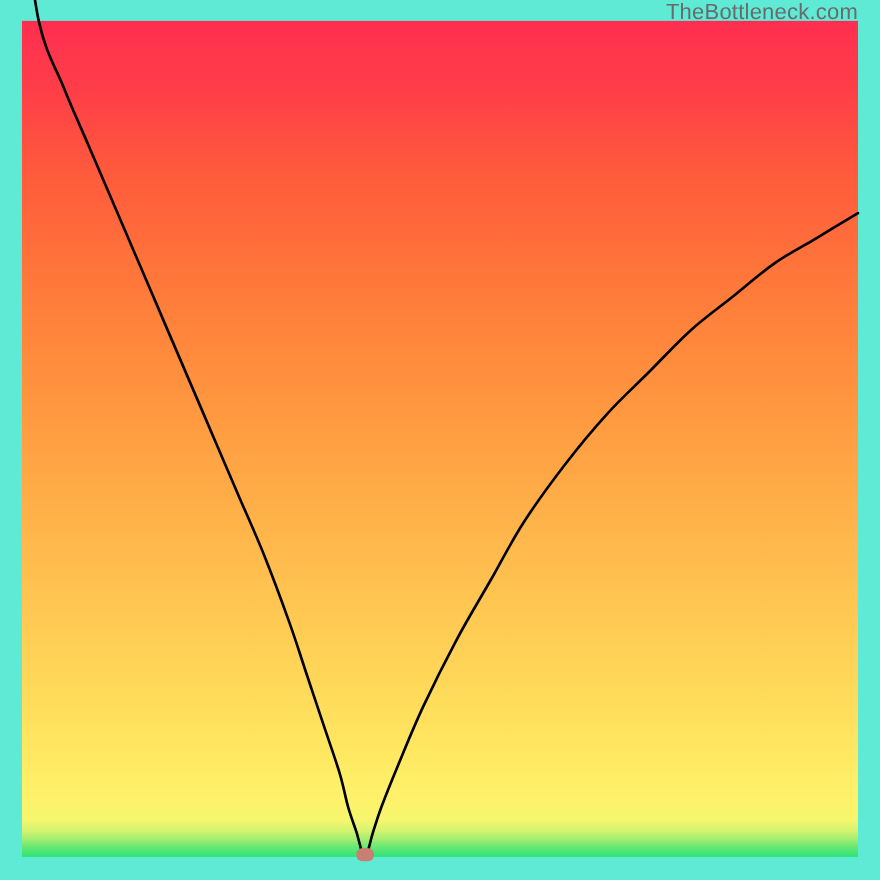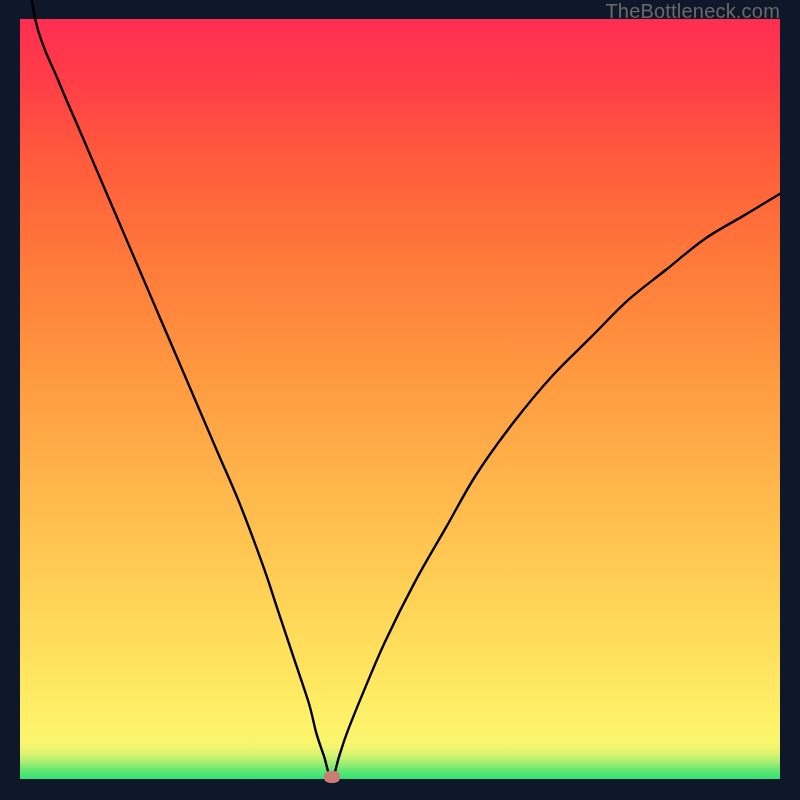--- a/index.html
+++ b/index.html
@@ -8,21 +8,21 @@
     width: 800px;
     height: 800px;
     overflow: hidden;
     background: #000;
     font-family: Arial, Helvetica, sans-serif;
   }
   .frame {
     position: relative;
     width: 800px;
     height: 800px;
-    background: #0f172a;
+    background: #5eead4;
   }
   .plot-area {
     position: absolute;
     left: 20px;
     top: 19px;
     width: 760px;
     height: 760px;
     
     background: linear-gradient(
       to top,

